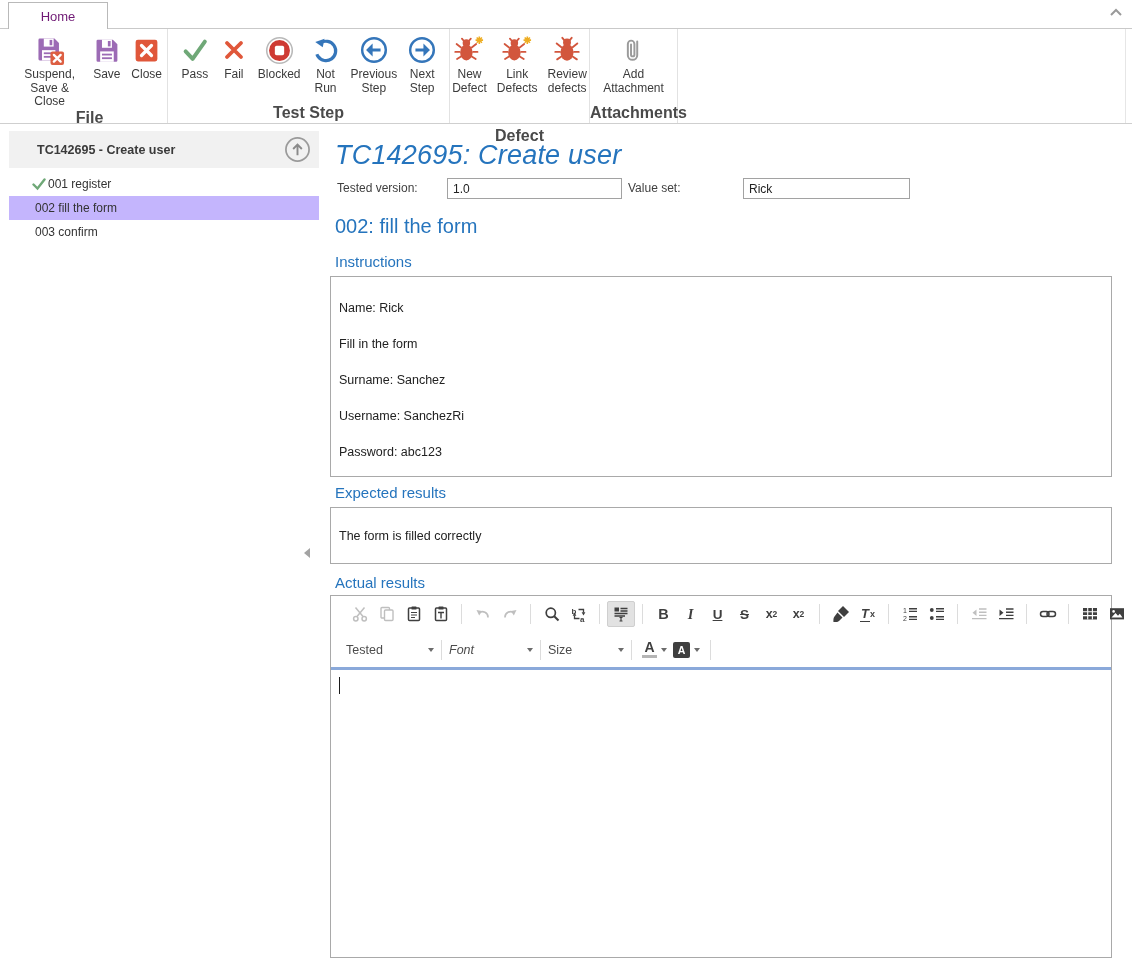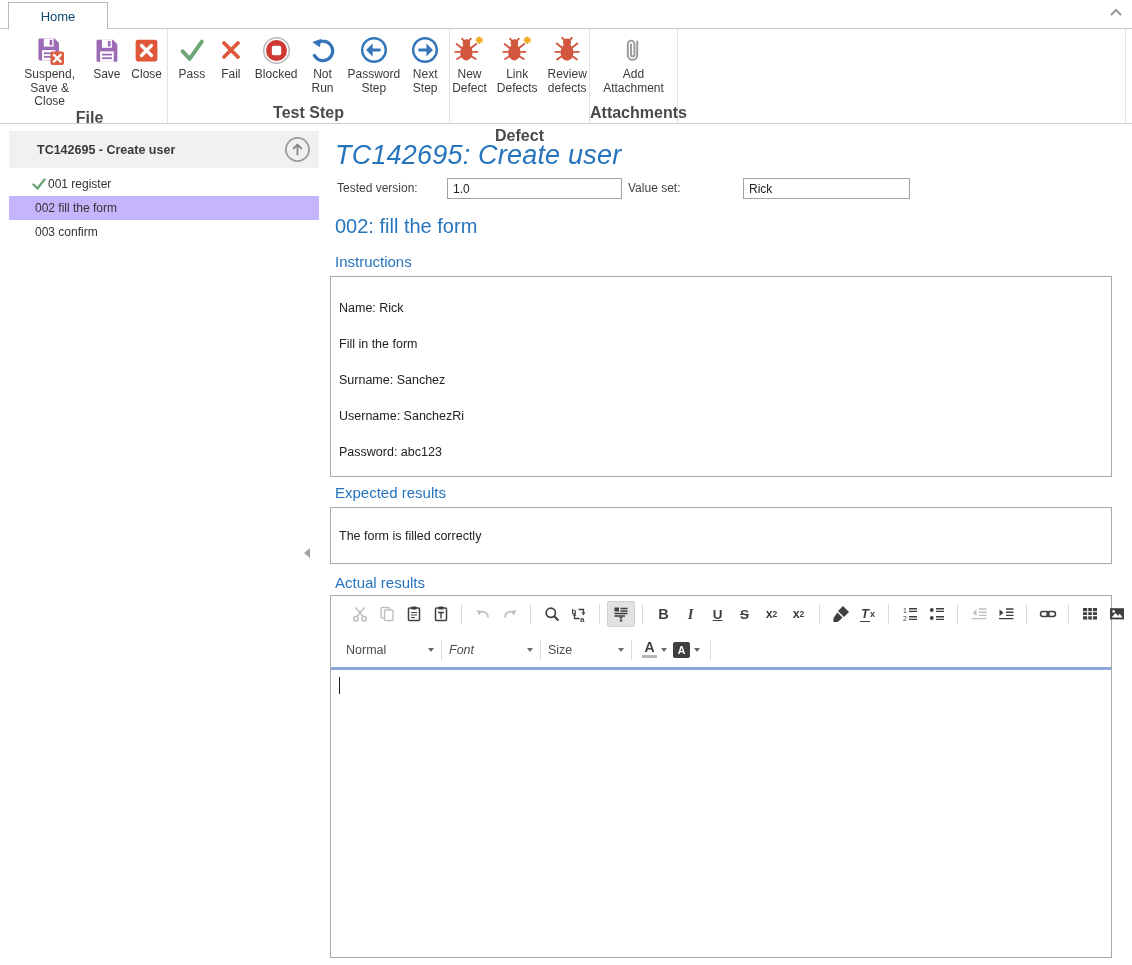--- a/index.html
+++ b/index.html
@@ -5,21 +5,21 @@
   * { margin:0; padding:0; box-sizing:border-box; }
   html,body { width:1132px; height:965px; overflow:hidden; background:#fff;
     font-family:"Liberation Sans", sans-serif; color:#3b3b3b; }
   .app { position:relative; width:1132px; height:965px; }
 
   
   .tabrow { position:absolute; left:0; top:0; width:1132px; height:28px; background:#fff; }
   .tab-home { position:absolute; left:8px; top:2px; width:100px; height:27px; z-index:3;
     background:#fff; border:1px solid #b9b9b9; border-bottom:none;
     display:flex; align-items:center; justify-content:center;
-    font-size:13px; color:#0c4a6e; }
+    font-size:13px; color:#701a75; }
   .ribbon-collapse { position:absolute; right:8px; top:5px; width:16px; height:14px; cursor:pointer; }
   .ribbon { position:absolute; left:0; top:28px; width:1132px; height:96px; background:#fff;
     border-top:1px solid #c9c9c9; border-bottom:1px solid #cfcfcf; display:flex; }
   .rgroup { display:flex; flex-direction:column; border-right:1px solid #e2e2e2; padding-top:2px; }
   .g-file { width:168px;padding-left:12px; } .g-test { width:282px; } .g-defect { width:140px;gap:32px; } .g-attach { width:88px; }
   .rspacer { flex:1; border-right:1px solid #e6e6e6; margin-right:6px; }
   .rbuttons { flex:1; display:flex; justify-content:center; align-items:flex-start; }
   .rbtn { display:flex; flex-direction:column; align-items:center; padding:1px 5px 0; cursor:pointer; }
   .ricon { height:36px; display:flex; align-items:center; justify-content:center; }
   .rlabel { font-size:12px; line-height:13.5px; color:#3b3b3b; text-align:center; white-space:pre-line; }
@@ -209,21 +209,21 @@
 Run</span>
         </div>
         <div class="rbtn">
           <span class="ricon">
             <svg viewBox="0 0 32 32" width="30" height="30">
               <circle cx="16" cy="16" r="12.6" fill="none" stroke="#3576ba" stroke-width="2.6"></circle>
               <path d="M23 16H13" stroke="#3576ba" stroke-width="3.2"></path>
               <path d="M14.5 9l-7 7 7 7z" fill="#3576ba"></path>
             </svg>
           </span>
-          <span class="rlabel">Password
+          <span class="rlabel">Previous
 Step</span>
         </div>
         <div class="rbtn">
           <span class="ricon">
             <svg viewBox="0 0 32 32" width="30" height="30">
               <circle cx="16" cy="16" r="12.6" fill="none" stroke="#3576ba" stroke-width="2.6"></circle>
               <path d="M9 16h10" stroke="#3576ba" stroke-width="3.2"></path>
               <path d="M17.5 9l7 7-7 7z" fill="#3576ba"></path>
             </svg>
           </span>
@@ -486,21 +486,21 @@
             <rect x="2" y="3.2" width="14" height="11.2" fill="currentColor"></rect>
             <circle cx="5.6" cy="6.4" r="1.3" fill="#fff"></circle>
             <path d="M3.5 12.5l4-4.5 2.5 2.8 1.8-2 2.7 3.7z" fill="#fff"></path>
             </svg>
         </span>
 
       </div>
 
       <div class="tb tb2">
         <span class="dd dd-normal">
-          <span>Normal</span>
+          <span>Tested</span>
           <span class="caret"></span>
         </span>
         <span class="tsep"></span>
         <span class="dd dd-font">
           <span>Font</span>
           <span class="caret"></span>
         </span>
         <span class="tsep"></span>
         <span class="dd dd-size">
           <span>Size</span>

